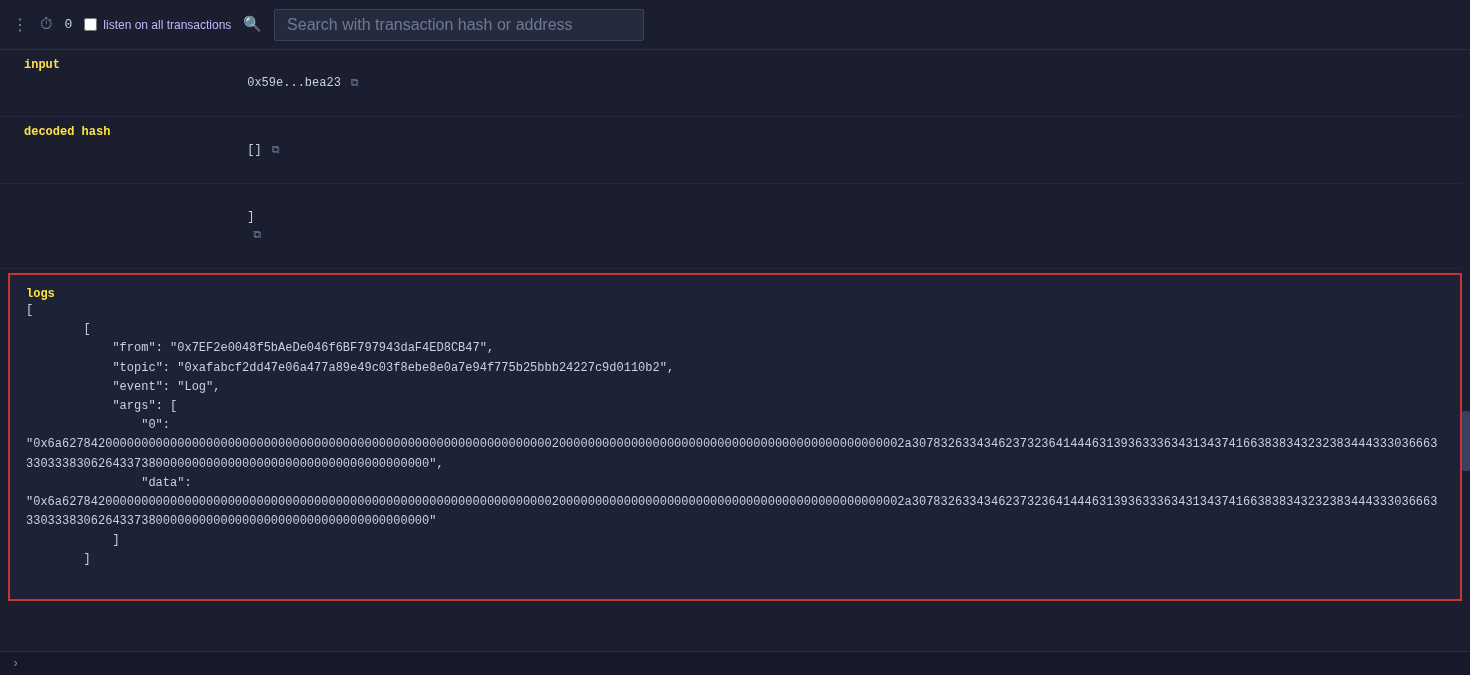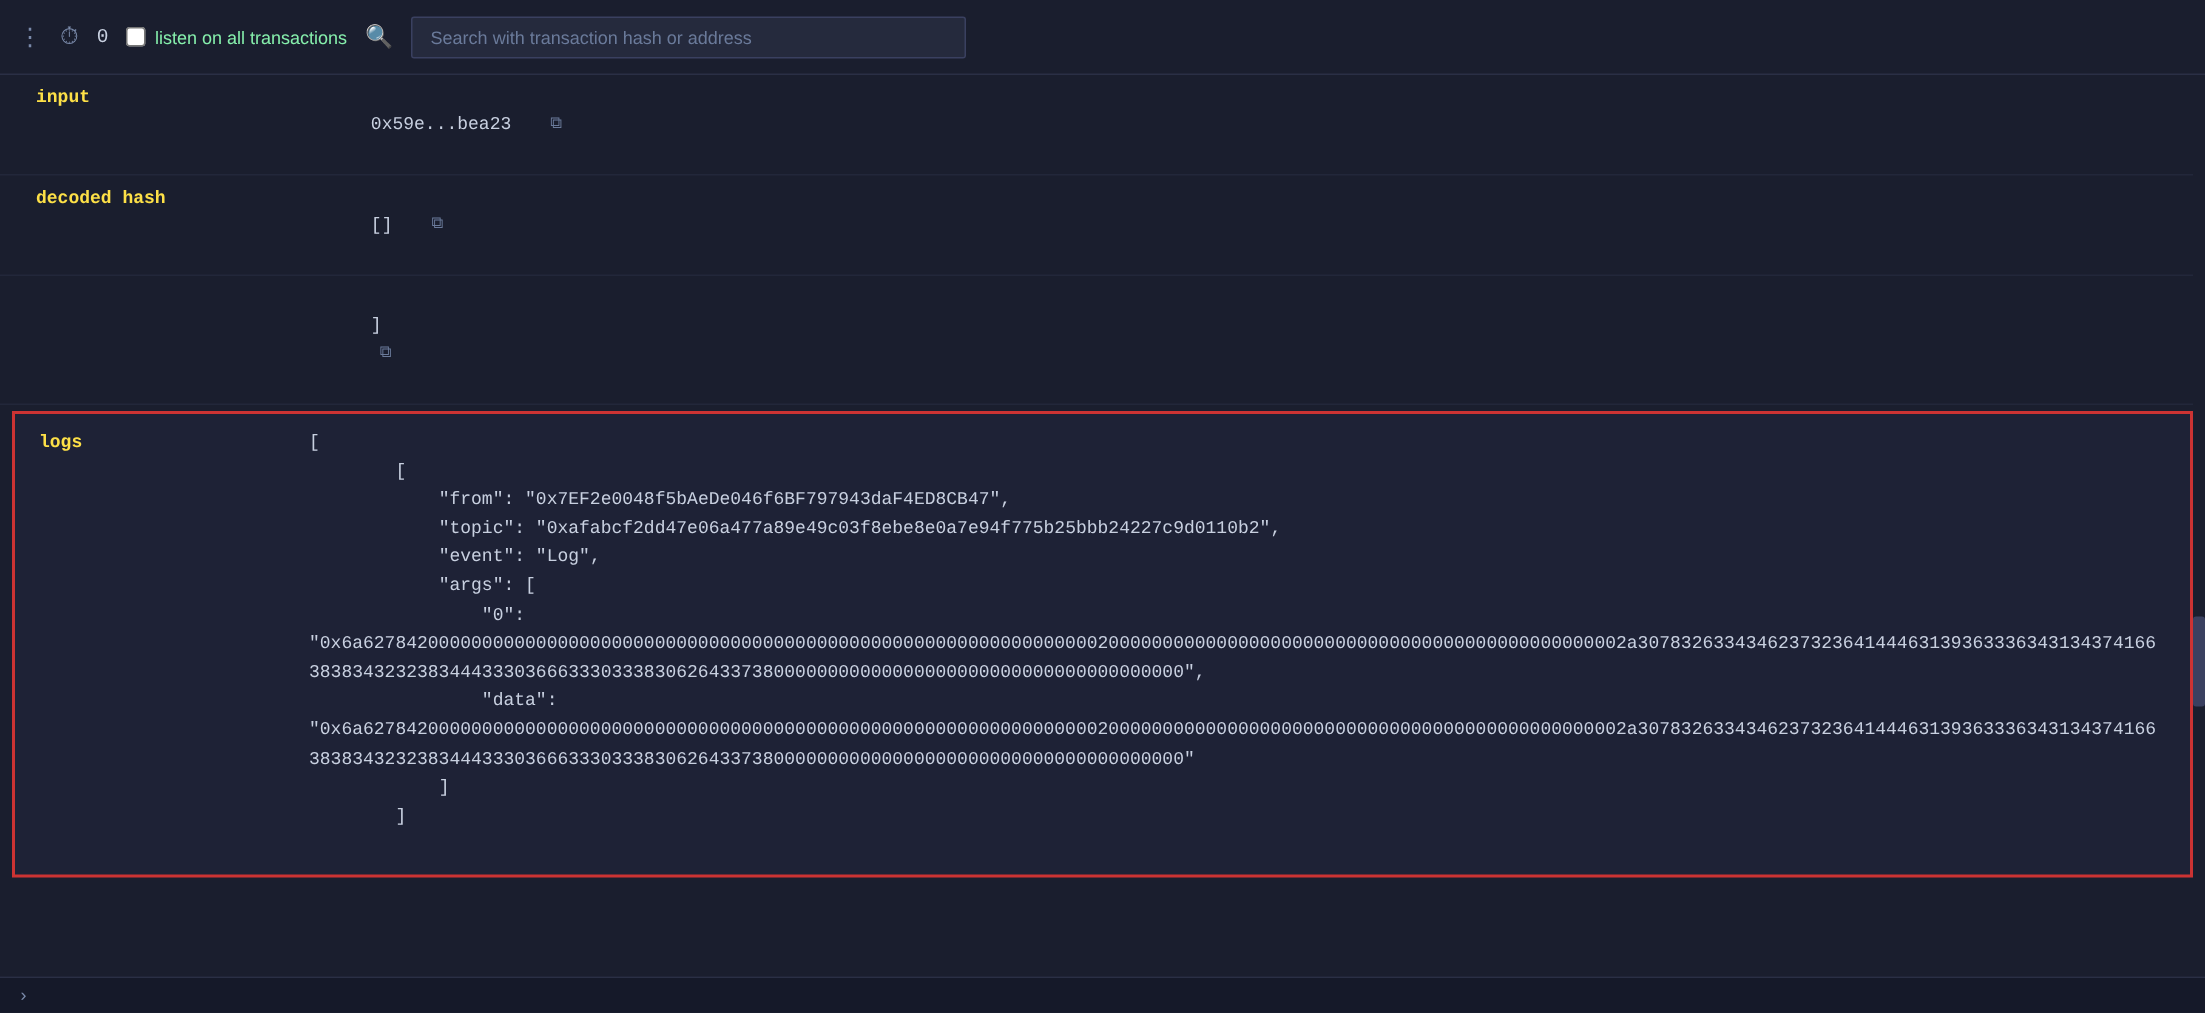--- a/index.html
+++ b/index.html
@@ -36,35 +36,35 @@
     .checkbox-wrapper {
       display: flex;
       align-items: center;
       gap: 6px;
       cursor: pointer;
     }
     .checkbox-wrapper input[type="checkbox"] {
       accent-color: #4a5a7a;
     }
     .checkbox-label {
-      color: #86efac;
+      color: #c4b5fd;
       font-size: 12px;
       font-family: sans-serif;
       text-align: right;
     }
     .search-icon {
       color: #7a8aaa;
       font-size: 15px;
     }
     .search-input {
       background: #252a3d;
       border: 1px solid #3a4060;
       color: #8a9abc;
       padding: 6px 12px;
-      font-size: 12px;
+      font-size: 16px;
       font-family: sans-serif;
       width: 370px;
       outline: none;
       border-radius: 2px;
     }
     .search-input::placeholder {
       color: #6a7a9a;
     }
 
     
@@ -102,33 +102,34 @@
       color: #6a7a9a;
       cursor: pointer;
       margin-left: 6px;
       font-size: 11px;
       display: inline-block;
     }
 
     .inline-copy {
       display: inline-flex;
       align-items: center;
-      gap: 20px;
+      gap: 4px;
     }
 
     
     .logs-section {
       border: 2px solid #cc3333;
       margin: 4px 8px;
       padding: 10px 16px;
       background-color: #1e2236;
     }
     .logs-row {
       display: flex;
       align-items: flex-start;
+      flex-direction: column;
     }
     .logs-content {
       flex: 1;
       line-height: 1.6;
       font-size: 12px;
       white-space: pre-wrap;
       word-break: break-all;
       color: #c8d0e0;
     }
 

